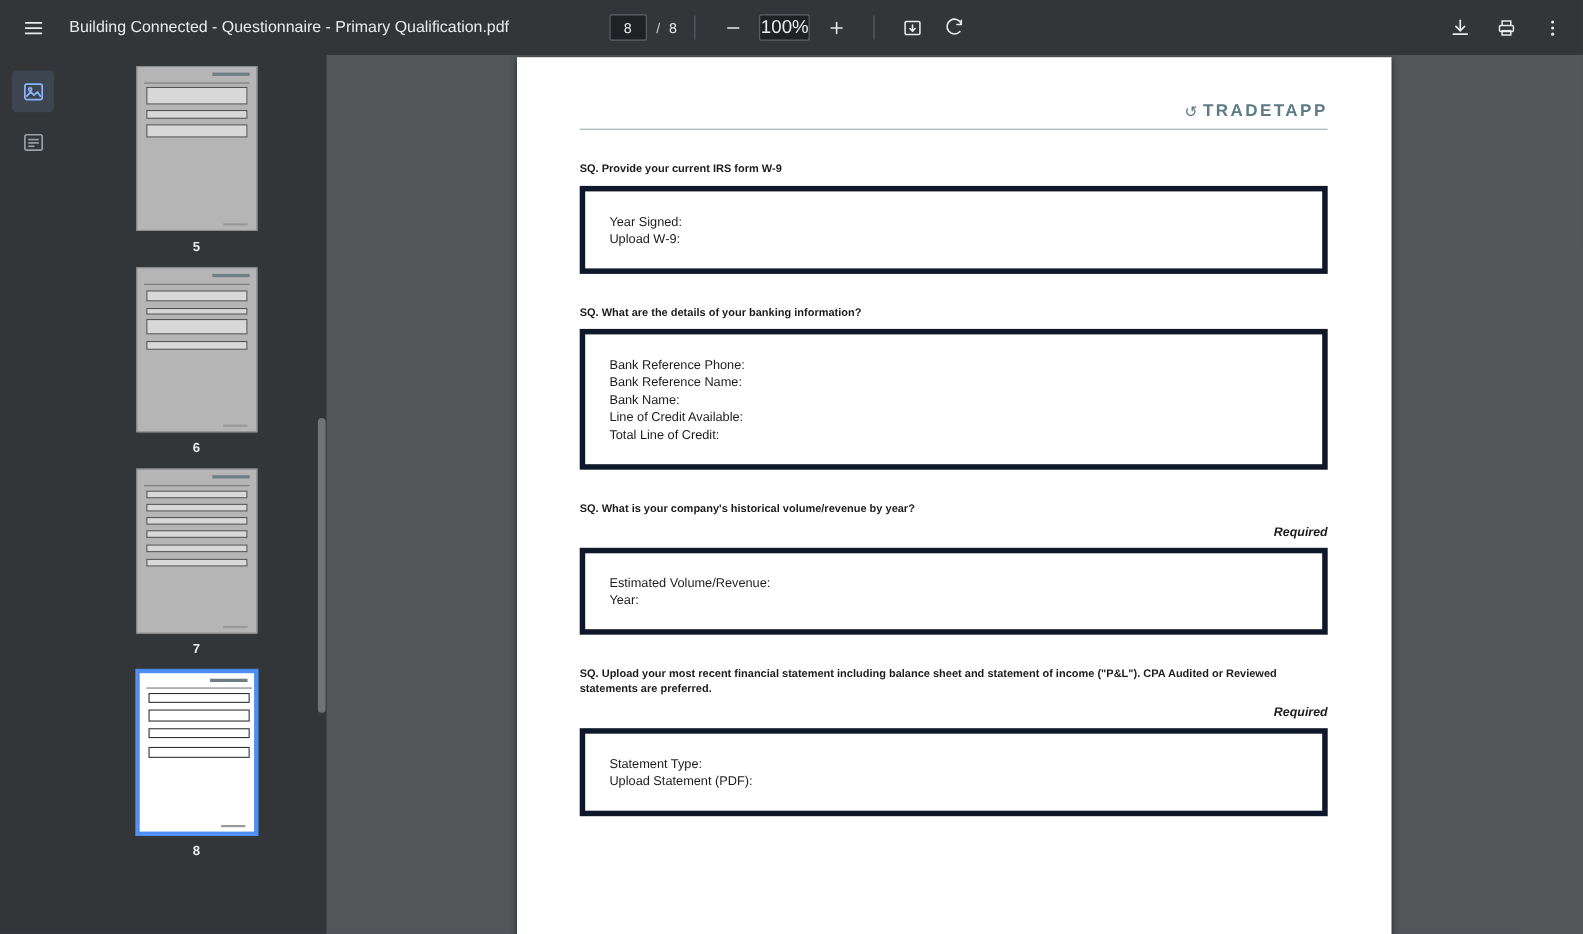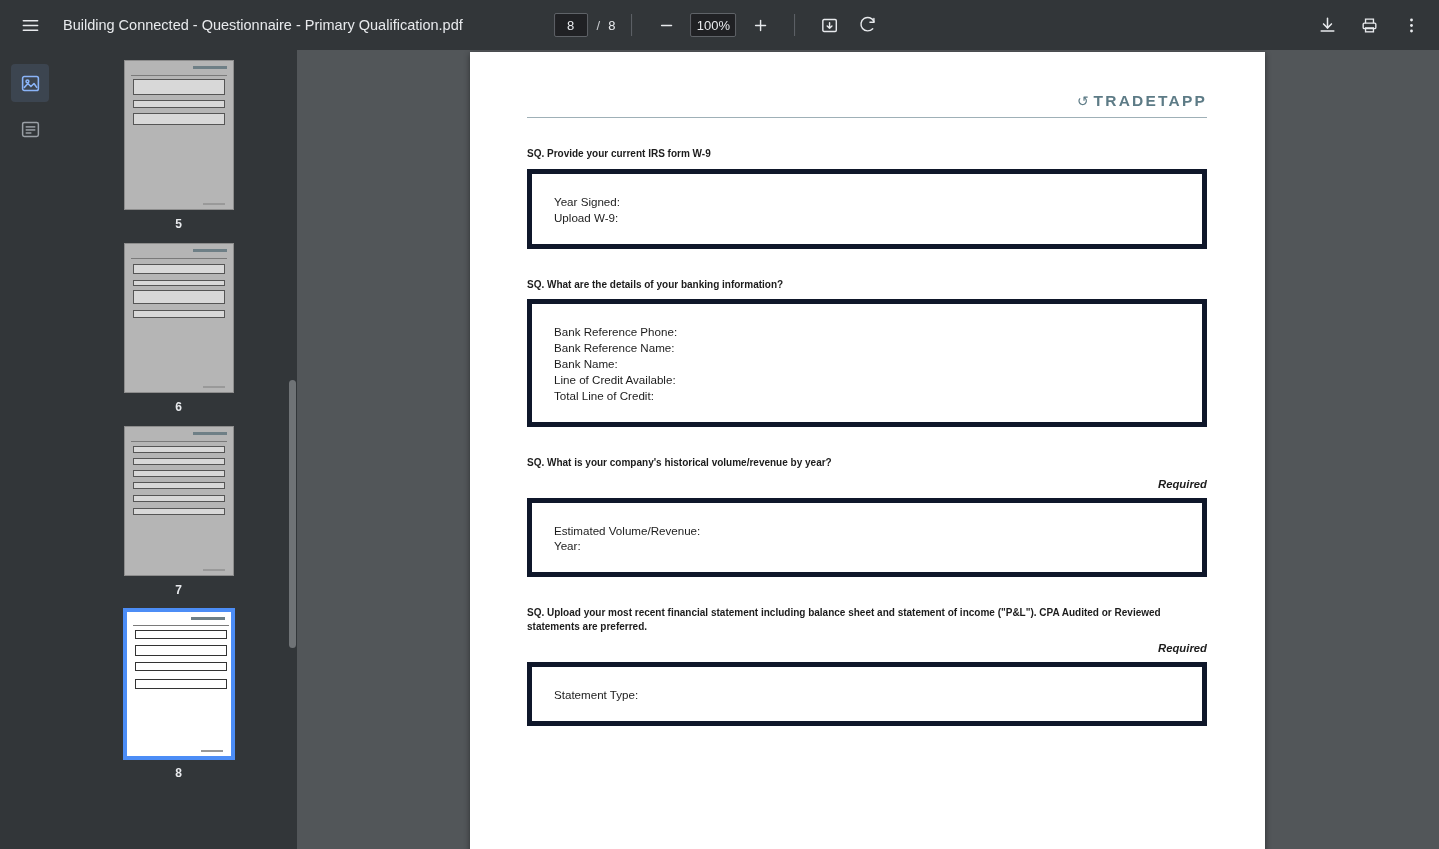--- a/index.html
+++ b/index.html
@@ -60,21 +60,21 @@
   #page-count { font-size: 13px; color: #e8eaed; }
   .divider-v {
     width: 1px; height: 22px; background: #5f6368; margin: 0 14px;
   }
   #zoom-label {
     min-width: 46px; height: 24px;
     background: #202124;
     border: 1px solid #5f6368;
     border-radius: 2px;
     color: #e8eaed;
-    font-size: 13px;
+    font-size: 17px;
     display: flex; align-items: center; justify-content: center;
     margin: 0 4px;
   }
   #tb-right {
     position: absolute; right: 10px;
     display: flex; align-items: center; gap: 6px;
   }
 
   
   #sidebar {
@@ -401,18 +401,19 @@
       <div class="req">Required</div>
       <div class="ans-box">
         <div class="ans-line">Estimated Volume/Revenue:</div>
         <div class="ans-line">Year:</div>
       </div>
 
       <div class="q-text">SQ. Upload your most recent financial statement including balance sheet and statement of income ("P&amp;L"). CPA Audited or Reviewed statements are preferred.</div>
       <div class="req">Required</div>
       <div class="ans-box">
         <div class="ans-line">Statement Type:</div>
+        <div class="ans-line">Upload Statement (PDF):</div>
       </div>
 
     </div>
   </div>
 
 </div>
 
 </body></html>

